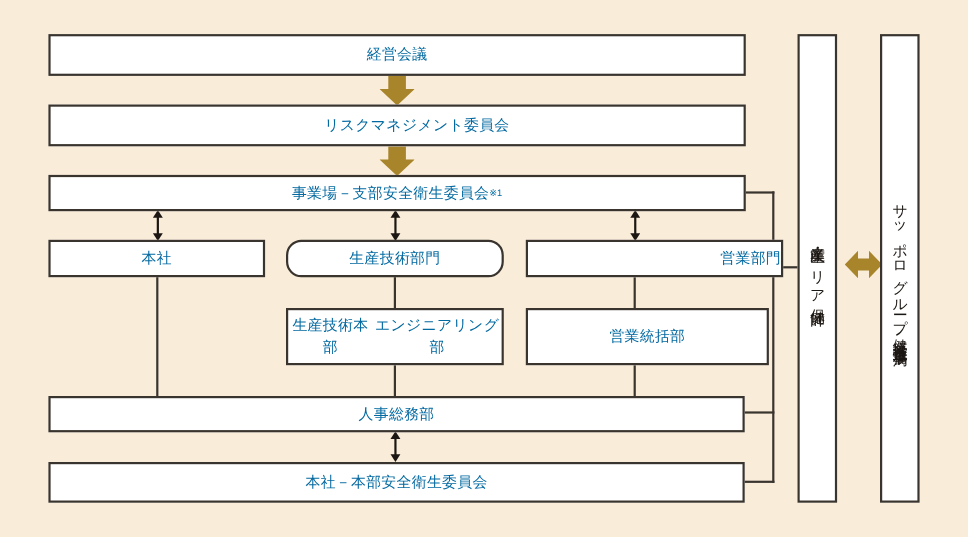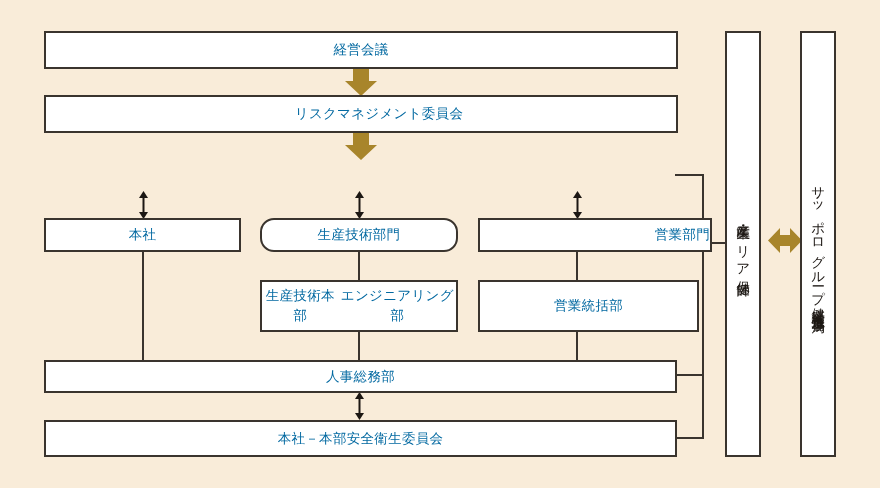--- a/index.html
+++ b/index.html
@@ -145,20 +145,24 @@
   </svg>
 
   <div class="box" style="left:44px; top:31px; width:634px; height:38px;">
     <span>経営会議</span>
   </div>
 
   <div class="box" style="left:44px; top:95px; width:634px; height:38px;padding-left:36px;">
     <span>リスクマネジメント委員会</span>
   </div>
 
+  <div class="box" style="left:44px; top:159px; width:634px; height:33px;">
+    <span>事業場－支部安全衛生委員会</span>
+      <span class="sup">※1</span>
+  </div>
 
   <div class="box" style="left:44px; top:218px; width:197px; height:34px;text-align:center;">
     <span>本社</span>
   </div>
 
   <div class="box" style="left:260px; top:218px; width:198px; height:34px;border-radius:14px;">
     <span>生産技術部門</span>
   </div>
 
   <div class="box" style="left:478px; top:218px; width:234px; height:34px;justify-content:flex-end;">

